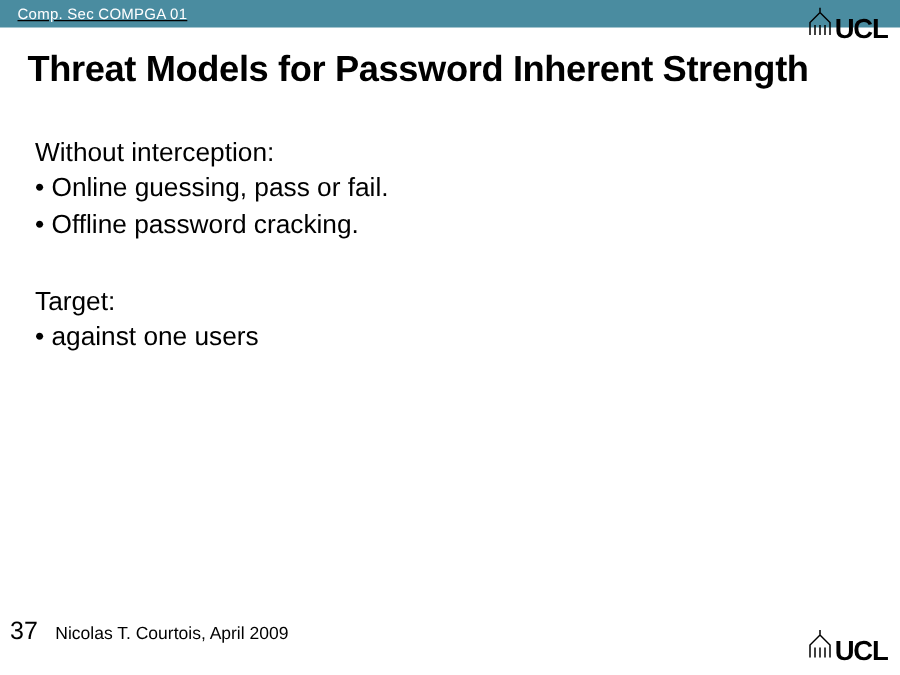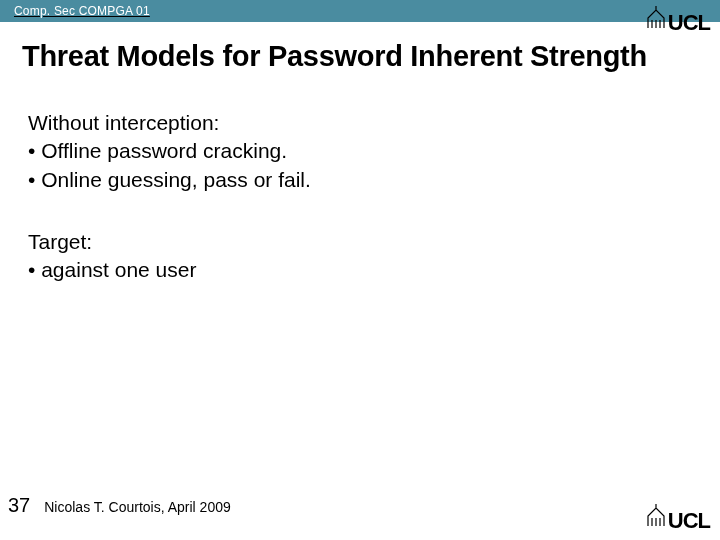--- a/index.html
+++ b/index.html
@@ -29,26 +29,26 @@
   <svg class="dome" viewBox="0 0 20 24">
     <path d="M2 22 L2 12 L10 4 L18 12 L18 22 M6 22 L6 14 M10 22 L10 14 M14 22 L14 14 M10 4 L10 0" stroke="#000" stroke-width="1.2" fill="none"></path>
   </svg>
   <span class="logo-text">UCL</span>
 </div>
 
 <h1 class="title">Threat Models for Password Inherent Strength</h1>
 
 <div class="content">
   <div>Without interception:</div>
+  <div class="bullet-line">•  Online guessing, pass or fail.</div>
   <div class="bullet-line">•  Offline password cracking.</div>
-  <div class="bullet-line">•  Online guessing, pass or fail.</div>
 
   <div class="section2">
     <div>Target:</div>
-    <div class="bullet-line">•  against one user</div>
+    <div class="bullet-line">•  against one users</div>
   </div>
 </div>
 
 <div class="footer">
   <span class="page-num">37</span>
   <span class="author">Nicolas T. Courtois, April 2009</span>
 </div>
 
 <div class="logo-bot">
   <svg class="dome" viewBox="0 0 20 24">

